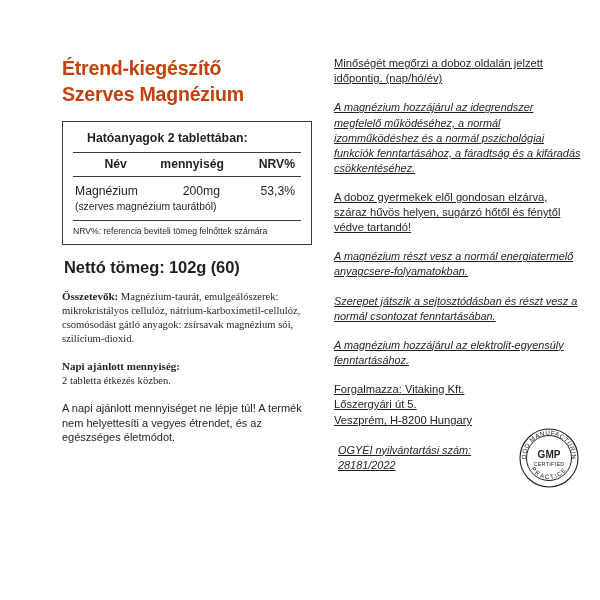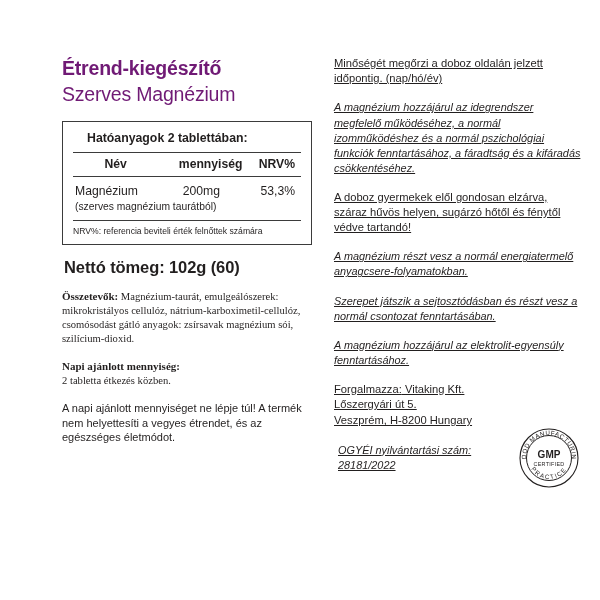--- a/index.html
+++ b/index.html
@@ -39,24 +39,24 @@
     text-decoration: underline;
   }
 
   
   .title {
     font-size: 19.5px;
     font-weight: bold;
     line-height: 1.32;
     letter-spacing: -0.2px;
     margin: 0 0 14px 0;
-    color: #701a75;
+    color: #c2410c;
   }
   .title .l2 {
-    font-weight: normal;
+    font-weight: bold;
   }
 
   
   .table-box {
     border: 1px solid #3b3b3b;
     padding: 9px 10px 7px 10px;
     margin-bottom: 13px;
   }
   .table-title {
     font-size: 12.3px;
@@ -69,21 +69,21 @@
     font-size: 12px;
   }
   table.ing th {
     font-weight: bold;
     text-align: center;
     padding: 4px 2px 5px 2px;
     border-top: 1px solid #3b3b3b;
     border-bottom: 1px solid #3b3b3b;
     font-size: 12.2px;
   }
-  table.ing th.c2 { text-align: right; }
+  table.ing th.c2 { text-align: left; }
   table.ing th.c3 { text-align: right; padding-right: 6px;}
   table.ing td {
     padding: 7px 2px 2px 2px;
     font-size: 12.2px;
     vertical-align: top;
   }
   table.ing td.c2 { text-align: center; }
   table.ing td.c3 { text-align: right; padding-right: 6px;}
   .sub-note {
     font-size: 10.3px;
@@ -180,21 +180,21 @@
           </thead>
           <tbody>
             <tr>
               <td class="c1">Magnézium</td>
               <td class="c2">200mg</td>
               <td class="c3">53,3%</td>
             </tr>
           </tbody>
         </table>
         <div class="sub-note">(szerves magnézium taurátból)</div>
-        <div class="foot-note">NRV%: referencia beviteli érték felnőttek számára</div>
+        <div class="foot-note">NRV%: referencia beviteli tömeg felnőttek számára</div>
       </div>
 
       <div class="netto">Nettó tömeg: 102g (60)</div>
 
       <p class="blk"><span class="hdr">Összetevők:</span><span> Magnézium-taurát, emulgeálószerek: mikrokristályos cellulóz, nátrium-karboximetil-cellulóz, csomósodást gátló anyagok: zsírsavak magnézium sói, szilícium-dioxid.</span></p>
 
       <p class="blk"><span class="hdr">Napi ajánlott mennyiség:</span><br><span>2 tabletta étkezés közben.</span></p>
 
       <p class="para">A napi ajánlott mennyiséget ne lépje túl! A termék nem helyettesíti a vegyes étrendet, és az egészséges életmódot.</p>
     </div>

